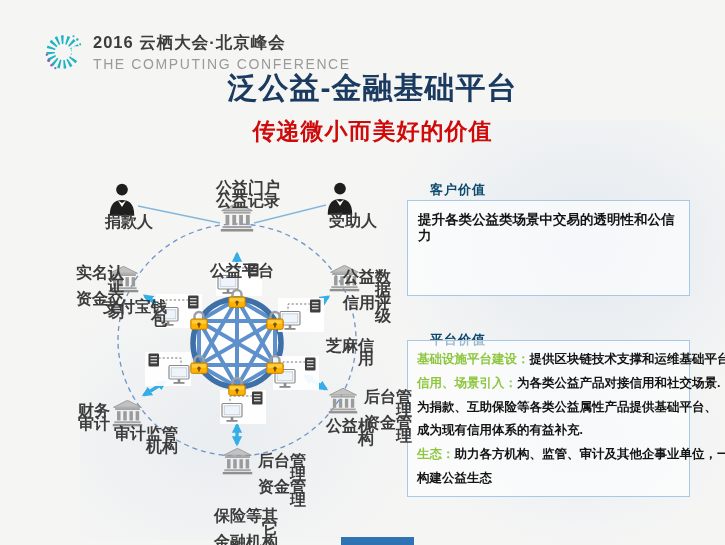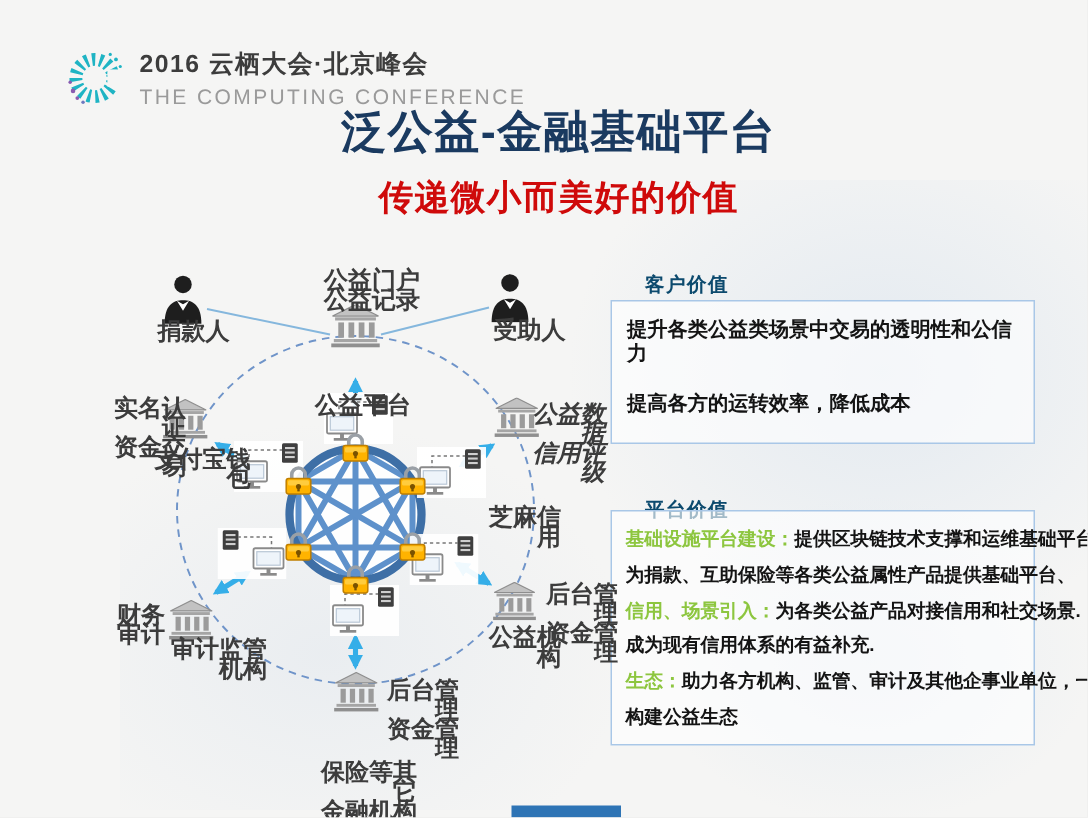--- a/index.html
+++ b/index.html
@@ -75,28 +75,27 @@
   </div>
 
   <div class="titles">
     <div class="main-title">泛公益-金融基础平台</div>
     <div class="sub-title">传递微小而美好的价值</div>
   </div>
 
   <div class="sec-heading customer">客户价值</div>
   <div class="value-box customer">
     <p>提升各类公益类场景中交易的透明性和公信力</p>
-    <p>提高各方的运转效率，降低成本</p>
   </div>
 
   <div class="sec-heading platform">平台价值</div>
   <div class="value-box platform">
     <div class="pline"><span class="kw">基础设施平台建设：</span><span>提供区块链技术支撑和运维基础平台，</span></div>
+    <div class="pline"><span class="kw">信用、场景引入：</span><span>为各类公益产品对接信用和社交场景.</span></div>
     <div class="pline"><span class="kw"></span><span>为捐款、互助保险等各类公益属性产品提供基础平台、</span></div>
-    <div class="pline"><span class="kw">信用、场景引入：</span><span>为各类公益产品对接信用和社交场景.</span></div>
     <div class="pline"><span class="kw"></span><span>成为现有信用体系的有益补充.</span></div>
     <div class="pline"><span class="kw">生态：</span><span>助力各方机构、监管、审计及其他企事业单位，一同</span></div>
     <div class="pline"><span class="kw"></span><span>构建公益生态</span></div>
   </div>
 
   <svg class="diagram-svg" width="390" height="375" viewBox="0 0 390 375">
     <defs>
       <symbol id="bank" viewBox="0 0 40 34">
         <polygon points="20,0 38,9 2,9" fill="#c2c2c2" stroke="#8e8e8e" stroke-width="1"></polygon>
         <rect x="4" y="10" width="32" height="2.5" fill="#a5a5a5"></rect>
@@ -203,21 +202,21 @@
     <div>公益记录</div>
   </div>
   <div class="dlabel" style="left:202px; top:232px; width:72px;margin-top:32px;">公益平台</div>
 
   <div class="dlabel" style="left:68px; top:266px; width:56px;">
     <div>实名认证</div>
     <div>资金交易</div>
   </div>
   <div class="dlabel" style="left:95px; top:300px; width:72px;">支付宝钱包</div>
 
-  <div class="dlabel" style="left:351px; top:270px; width:52px;font-style:italic;">
+  <div class="dlabel" style="left:339px; top:270px; width:52px;">
     <div>公益数据</div>
     <div>信用评级</div>
   </div>
   <div class="dlabel" style="left:320px; top:304px; width:54px;margin-top:35px;">芝麻信用</div>
 
   <div class="dlabel" style="left:64px; top:404px; width:46px;">财务审计</div>
   <div class="dlabel" style="left:102px; top:427px; width:76px;">审计监管机构</div>
 
   <div class="dlabel" style="left:356px; top:390px; width:56px;">
     <div>后台管理</div>

